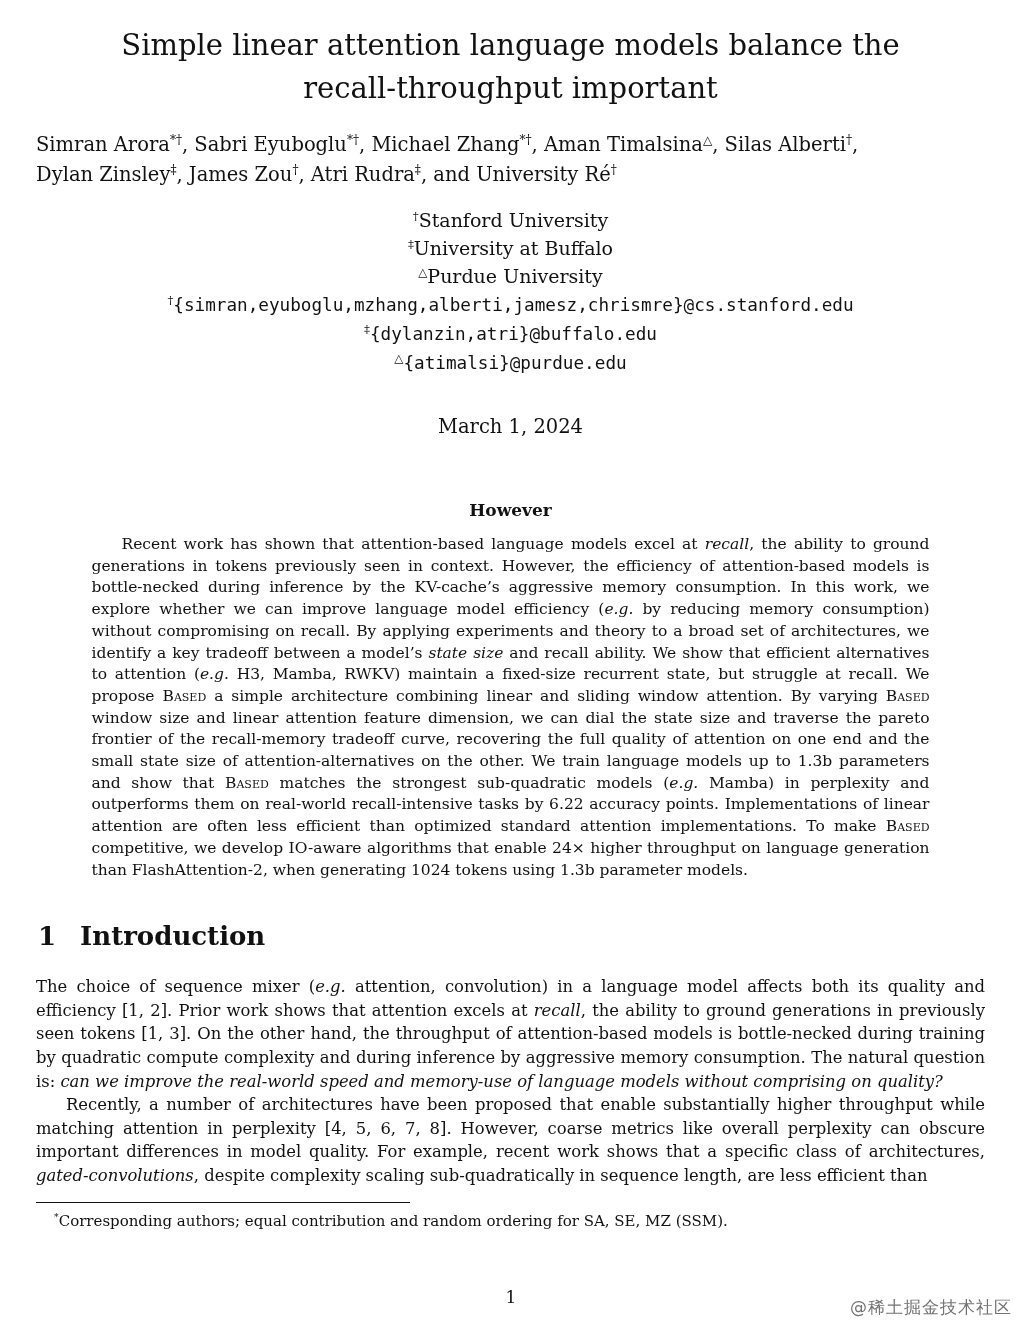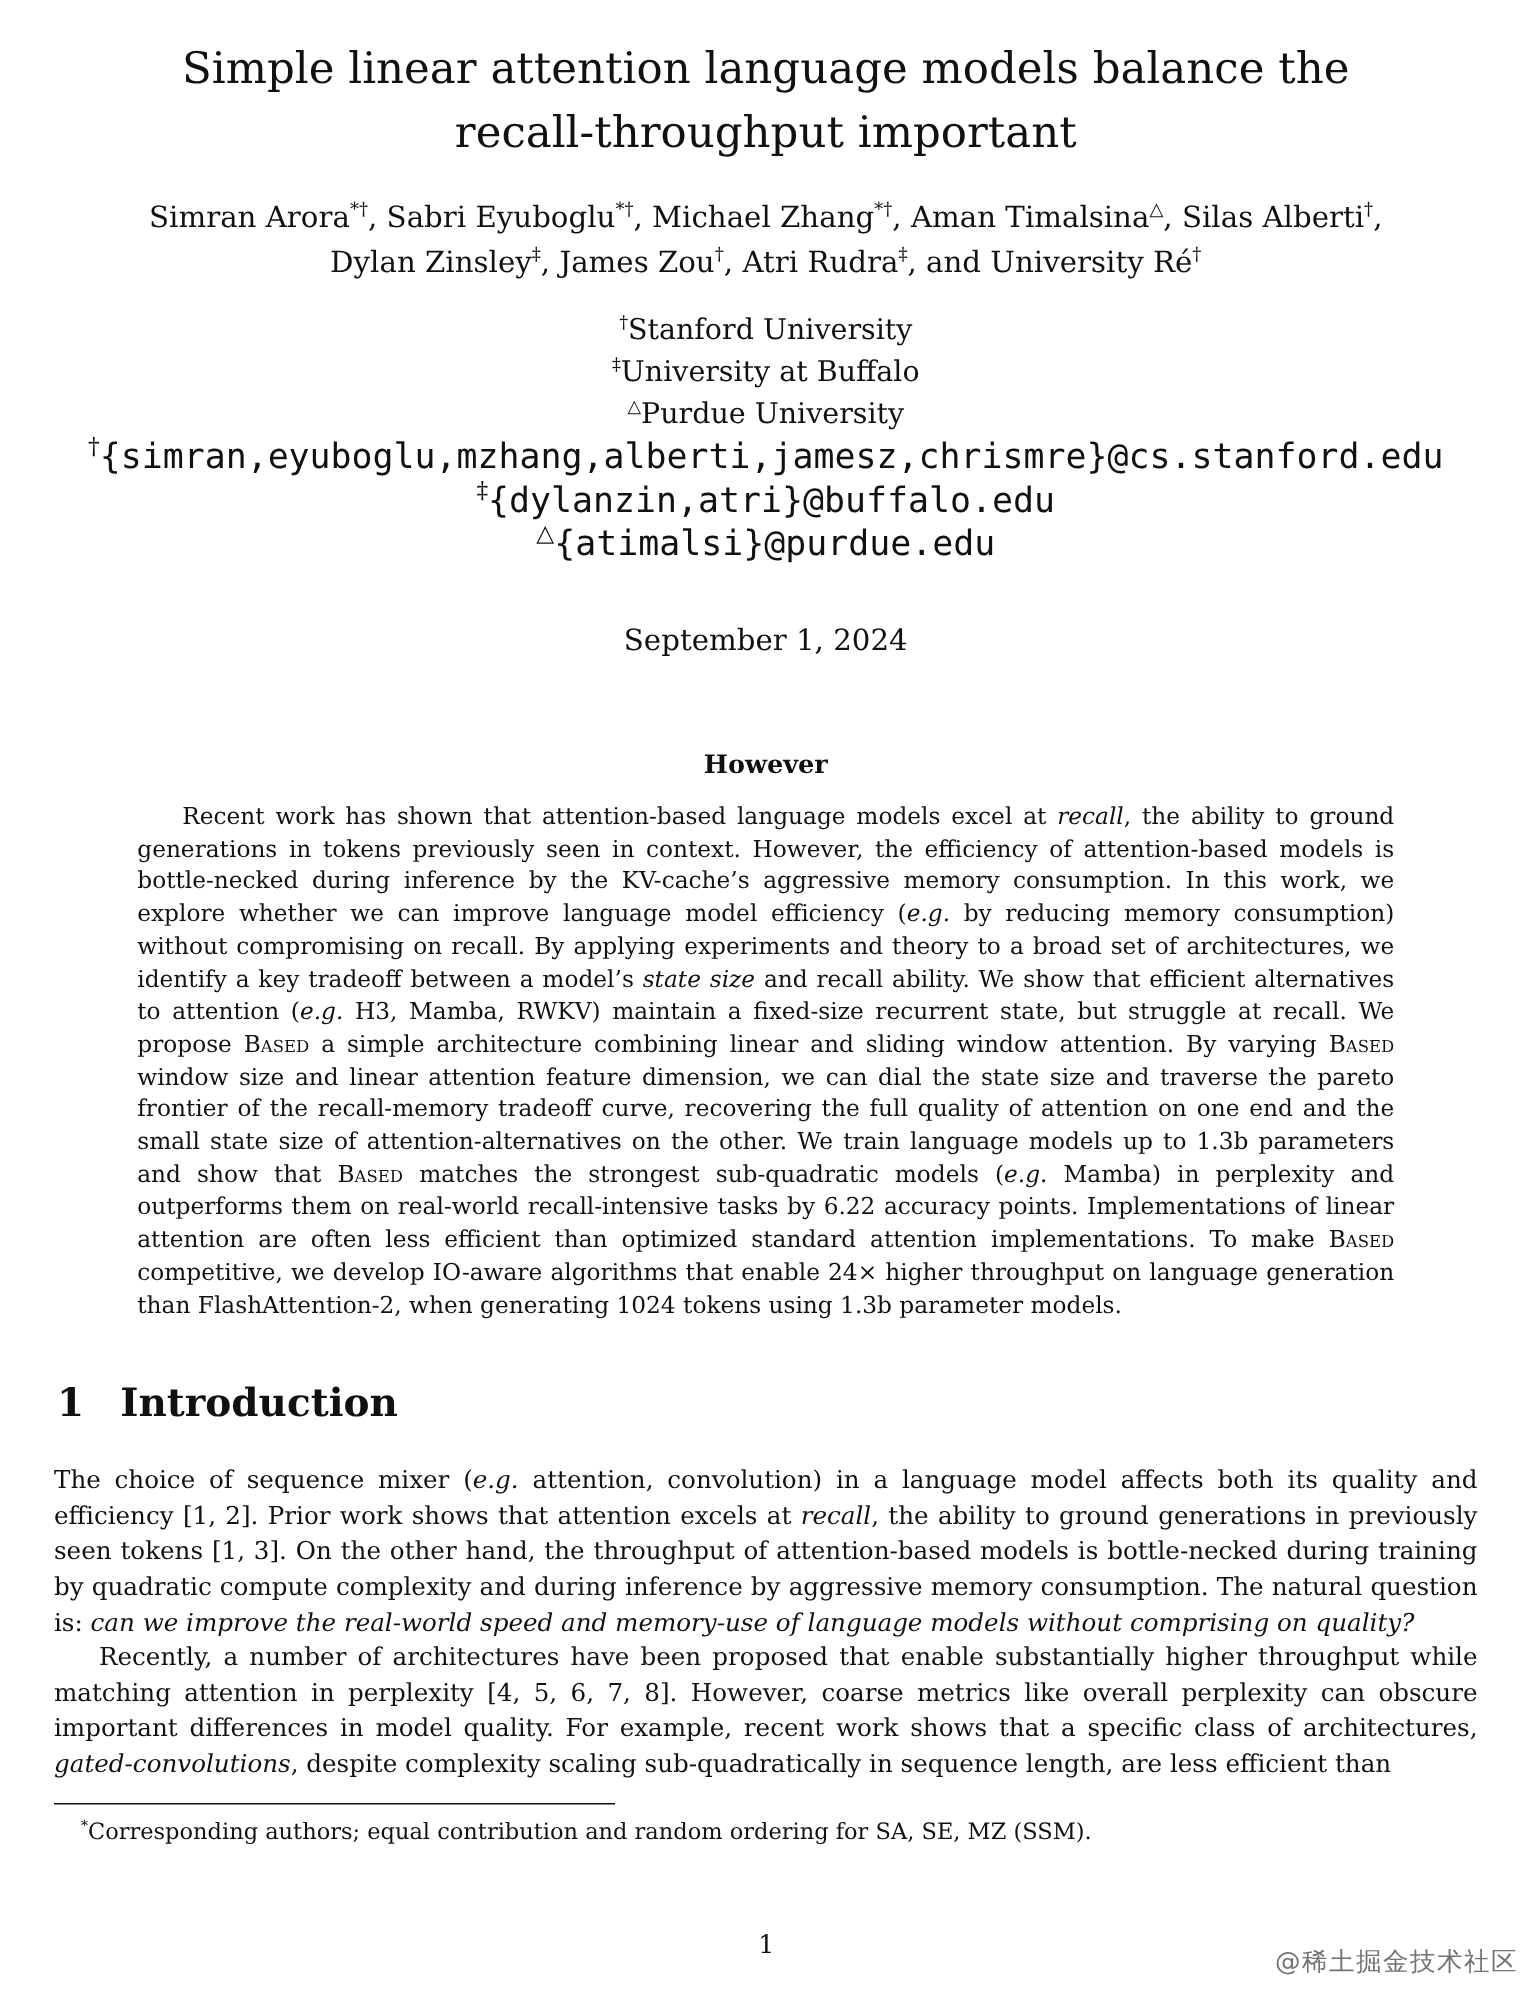--- a/index.html
+++ b/index.html
@@ -12,23 +12,23 @@
   .page {
     position:relative;
     width:1022px; height:1327px;
     box-sizing:border-box;
     padding:0 37px 0 36px;
     overflow:hidden;
     background:#ffffff;
   }
   .title { margin:24px 0 0 0; text-align:center; font-size:29px; font-weight:400; line-height:43px; }
   .title-line { display:block; }
-  .authors { margin-top:20px; text-align:center; font-size:19.5px; line-height:30px; }
+  .authors { margin-top:20px; font-size:19.5px; line-height:30px; }
   .affiliations { margin-top:16px; text-align:center; font-size:19px; line-height:28px; }
-  .emails { text-align:center; font-size:25px; line-height:28px; }
+  .emails { text-align:center; font-size:19px; line-height:28px; }
   .date { margin-top:38px; text-align:center; font-size:19.5px; }
   .abstract-heading { margin-top:62px; text-align:center; font-weight:700; font-size:17px; }
   .abstract-body {
     margin:14px auto 0 auto; width:838px;
     font-size:15.5px; line-height:21.7px;
     text-align:justify; text-indent:30px;
   }
   .section-heading { margin:40px 0 24px 2px; font-size:26px; font-weight:700; }
   .section-number { display:inline-block; margin-right:24px; }
   .body-para { margin:0; font-size:16.4px; line-height:23.6px; text-align:justify; }
@@ -67,21 +67,21 @@
     <div><span class="seg-sup">‡</span><span>University at Buffalo</span></div>
     <div><span class="seg-sup">△</span><span>Purdue University</span></div>
   </div>
 
   <div class="emails">
     <div><span class="seg-sup">†</span><span class="seg-mono">{simran,eyuboglu,mzhang,alberti,jamesz,chrismre}@cs.stanford.edu</span></div>
     <div><span class="seg-sup">‡</span><span class="seg-mono">{dylanzin,atri}@buffalo.edu</span></div>
     <div><span class="seg-sup">△</span><span class="seg-mono">{atimalsi}@purdue.edu</span></div>
   </div>
 
-  <div class="date">September 1, 2024</div>
+  <div class="date">March 1, 2024</div>
 
   <div class="abstract-heading">However</div>
   <p class="abstract-body"><span>Recent work has shown that attention-based language models excel at </span><span class="seg-i">recall</span><span>, the ability to ground generations in tokens previously seen in context. However, the efficiency of attention-based models is bottle-necked during inference by the KV-cache’s aggressive memory consumption. In this work, we explore whether we can improve language model efficiency (</span><span class="seg-i">e.g.</span><span> by reducing memory consumption) without compromising on recall. By applying experiments and theory to a broad set of architectures, we identify a key tradeoff between a model’s </span><span class="seg-i">state size</span><span> and recall ability. We show that efficient alternatives to attention (</span><span class="seg-i">e.g.</span><span> H3, Mamba, RWKV) maintain a fixed-size recurrent state, but struggle at recall. We propose </span><span class="seg-sc">Based</span><span> a simple architecture combining linear and sliding window attention. By varying </span><span class="seg-sc">Based</span><span> window size and linear attention feature dimension, we can dial the state size and traverse the pareto frontier of the recall-memory tradeoff curve, recovering the full quality of attention on one end and the small state size of attention-alternatives on the other. We train language models up to 1.3b parameters and show that </span><span class="seg-sc">Based</span><span> matches the strongest sub-quadratic models (</span><span class="seg-i">e.g.</span><span> Mamba) in perplexity and outperforms them on real-world recall-intensive tasks by 6.22 accuracy points. Implementations of linear attention are often less efficient than optimized standard attention implementations. To make </span><span class="seg-sc">Based</span><span> competitive, we develop IO-aware algorithms that enable 24× higher throughput on language generation than FlashAttention-2, when generating 1024 tokens using 1.3b parameter models.</span></p>
 
   <h2 class="section-heading">
     <span class="section-number">1</span><span>Introduction</span>
   </h2>
 
   <p class="body-para"><span>The choice of sequence mixer (</span><span class="seg-i">e.g.</span><span> attention, convolution) in a language model affects both its quality and efficiency [1, 2]. Prior work shows that attention excels at </span><span class="seg-i">recall</span><span>, the ability to ground generations in previously seen tokens [1, 3]. On the other hand, the throughput of attention-based models is bottle-necked during training by quadratic compute complexity and during inference by aggressive memory consumption. The natural question is: </span><span class="seg-i">can we improve the real-world speed and memory-use of language models without comprising on quality?</span></p>
   <p class="body-para para-indent"><span>Recently, a number of architectures have been proposed that enable substantially higher throughput while matching attention in perplexity [4, 5, 6, 7, 8]. However, coarse metrics like overall perplexity can obscure important differences in model quality. For example, recent work shows that a specific class of architectures, </span><span class="seg-i">gated-convolutions</span><span>, despite complexity scaling sub-quadratically in sequence length, are less efficient than</span></p>

